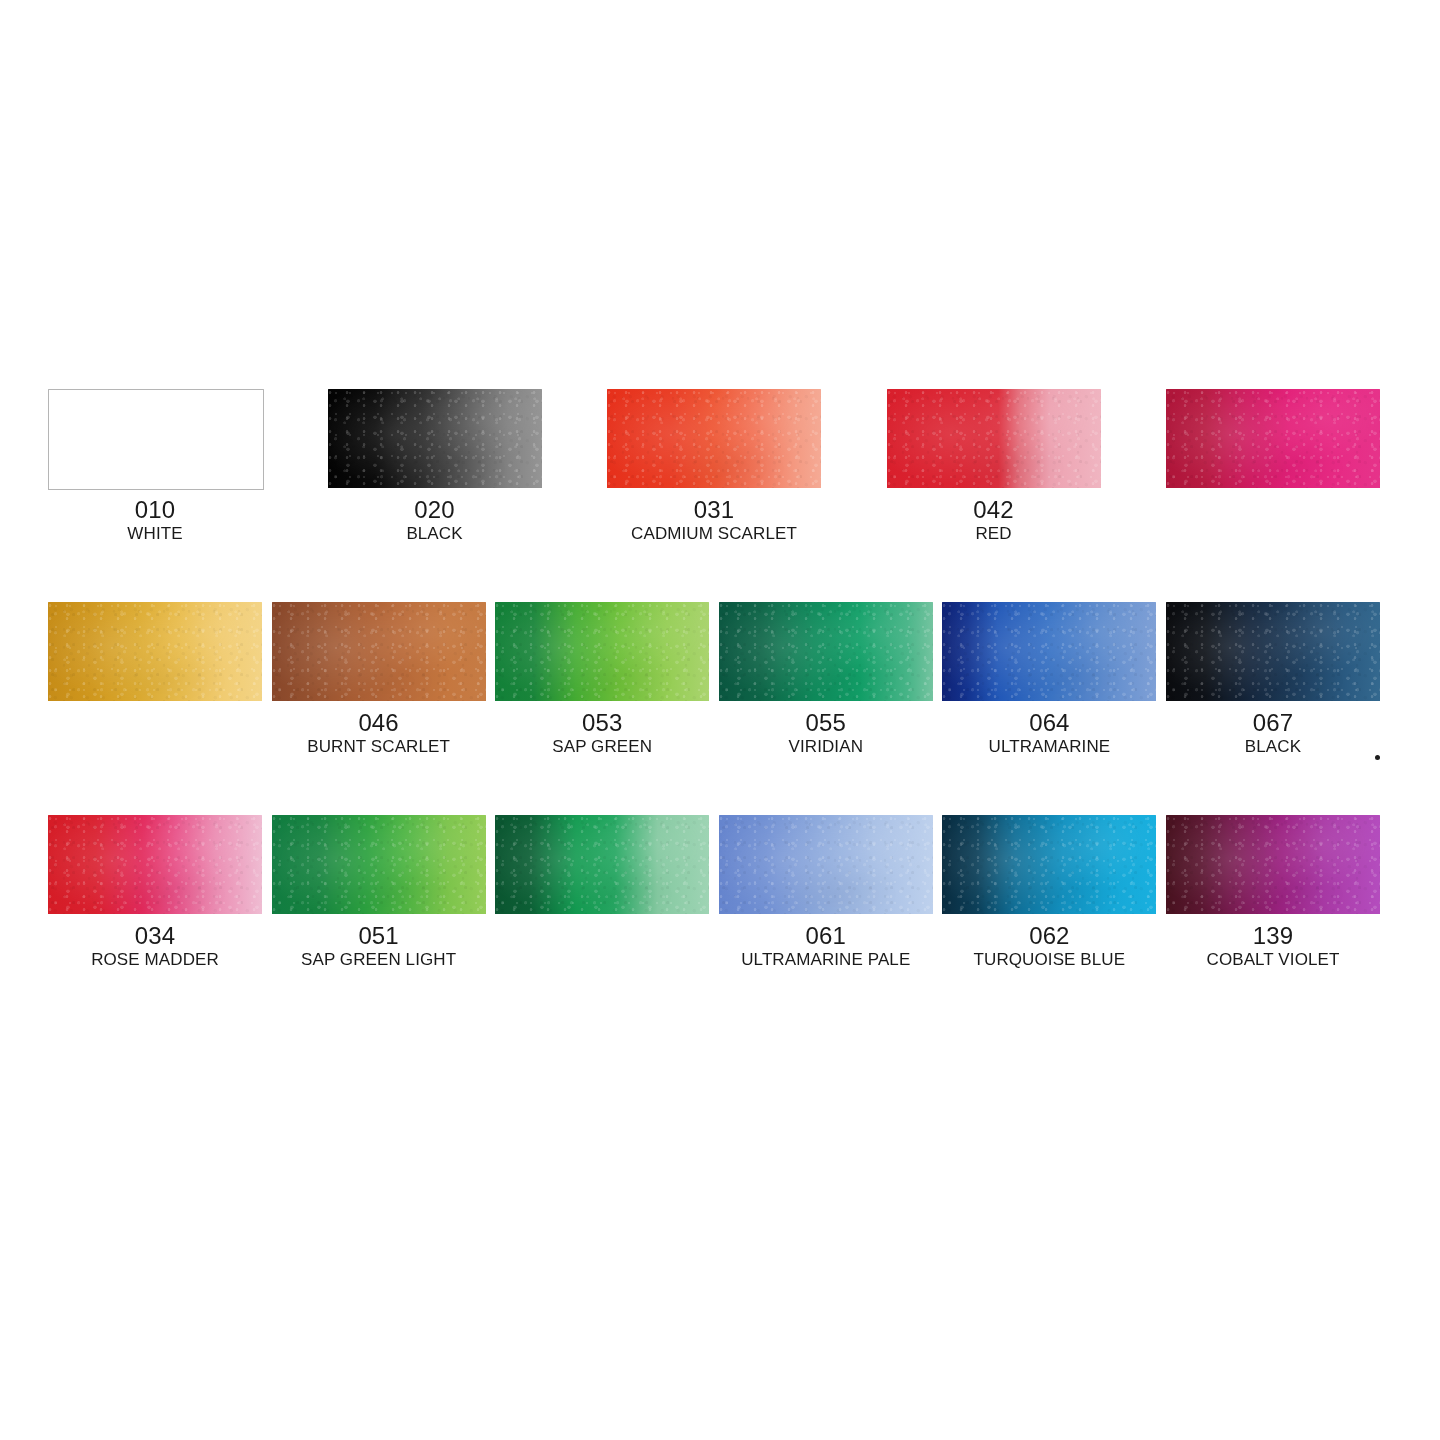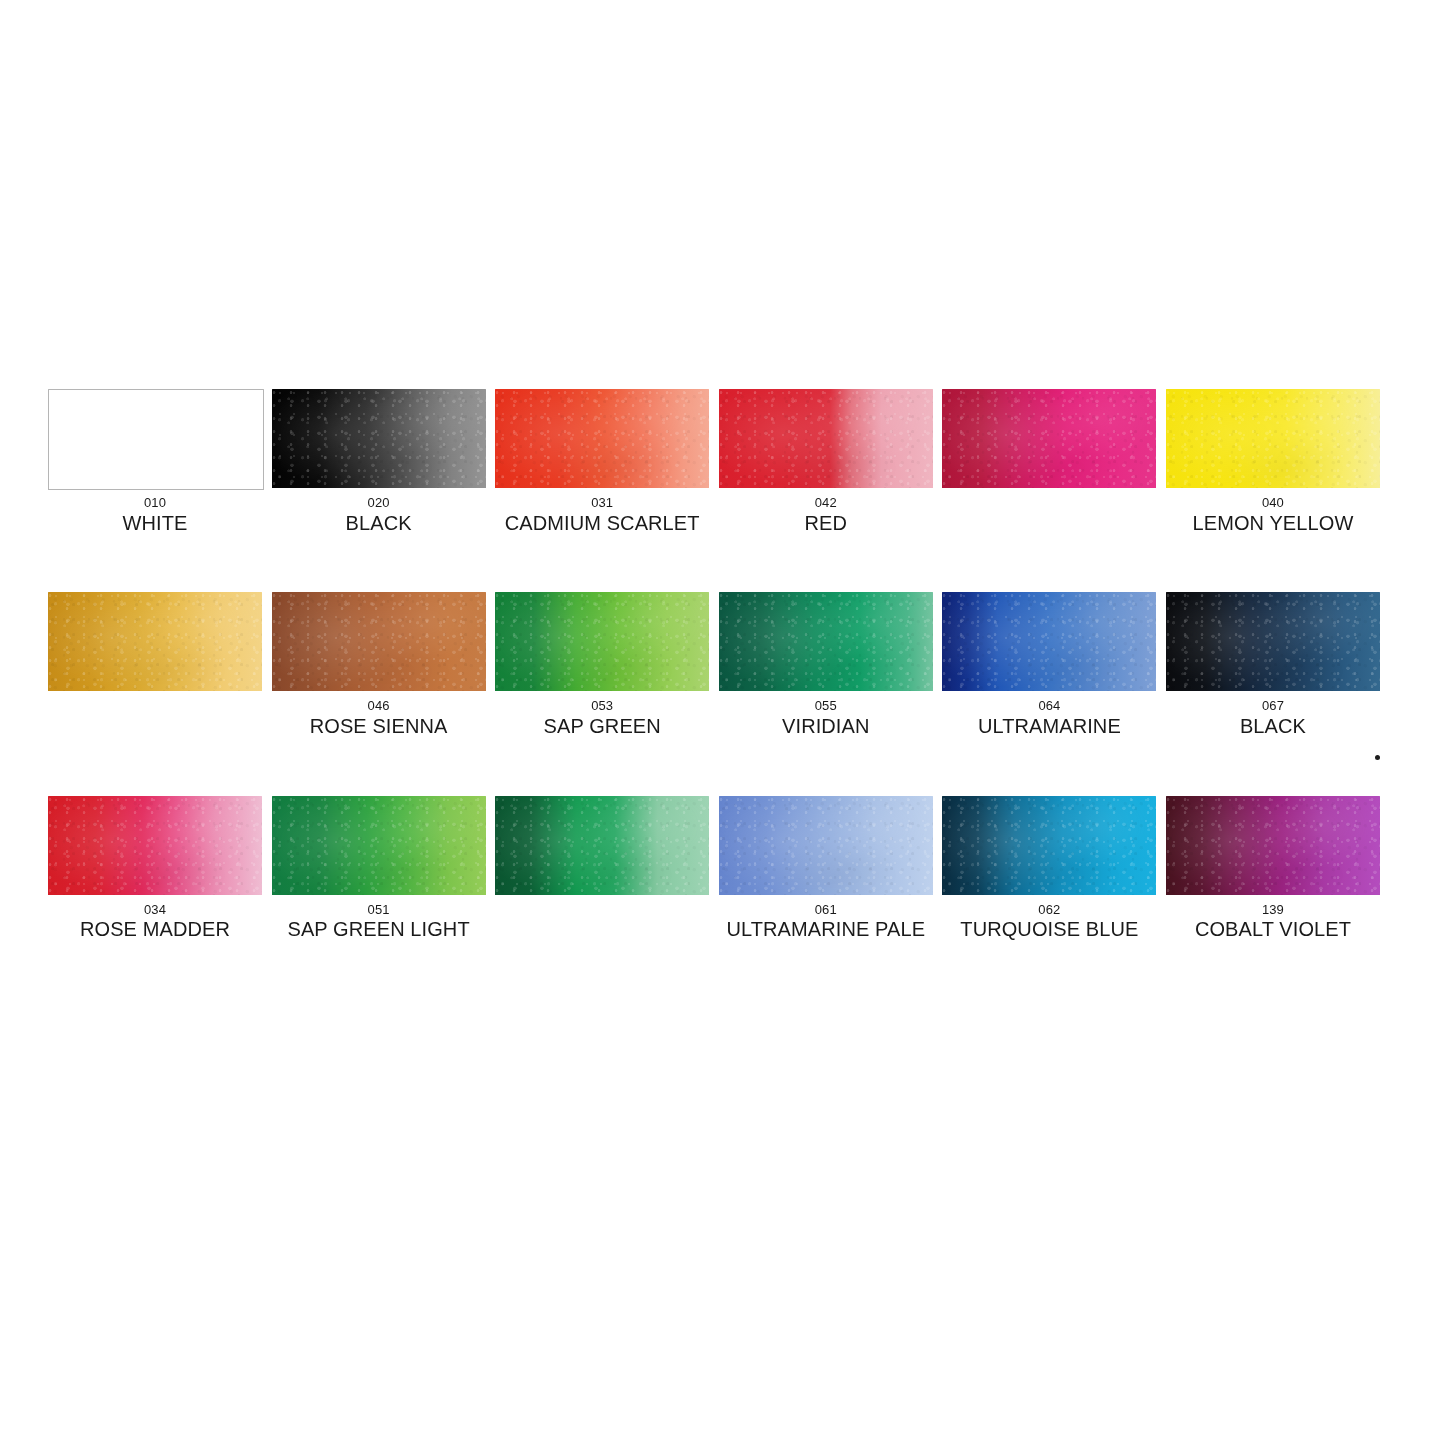--- a/index.html
+++ b/index.html
@@ -99,26 +99,26 @@
   .caption {
     margin-top: 7px;
     text-align: center;
     color: #1a1a1a;
     line-height: 1.22;
     letter-spacing: 0.1px;
     white-space: nowrap;
   }
   .caption .code {
     display: block;
-    font-size: 13px;
+    font-size: 24px;
     font-weight: 400;
   }
   .caption .cname {
     display: block;
-    font-size: 20px;
+    font-size: 17px;
     font-weight: 400;
   }
 
   
   .speck {
     position: absolute;
     left: 1375px;
     top: 755px;
     width: 5px;
     height: 5px;
@@ -177,50 +177,39 @@
           <span class="cname">RED</span>
         </div>
       </div>
       <div class="swatch-cell">
         <div class="chip-wrap">
           <div class="chip" style="background:linear-gradient(90deg, #ae1539 0%, #b71a41 18%, #cf1c60 38%, #e32079 58%, #e72a84 78%, #e6338a 100%);"></div>
           <div class="chip-grain"></div>
           <div class="chip-bloom"></div>
         </div>
       </div>
-      <div class="swatch-cell">
-        <div class="chip-wrap">
-          <div class="chip" style="background:linear-gradient(90deg, #f6e30d 0%, #f7e511 32%, #f8e829 56%, #f8ec5c 78%, #f7ef96 100%);"></div>
-          <div class="chip-grain"></div>
-          <div class="chip-bloom"></div>
-        </div>
-        <div class="caption">
-          <span class="code">040</span>
-          <span class="cname">LEMON YELLOW</span>
-        </div>
-      </div>
     </div>
 
     <div class="swatch-row">
       <div class="swatch-cell">
         <div class="chip-wrap">
           <div class="chip" style="background:linear-gradient(90deg, #c68c17 0%, #cf971d 20%, #dcab31 42%, #e9bd4e 62%, #f1cc72 82%, #f3d486 100%);"></div>
           <div class="chip-grain"></div>
           <div class="chip-bloom"></div>
         </div>
       </div>
       <div class="swatch-cell">
         <div class="chip-wrap">
           <div class="chip" style="background:linear-gradient(90deg, #88472a 0%, #95512f 18%, #ab5f35 40%, #bb6c3b 62%, #c5773f 82%, #c67c45 100%);"></div>
           <div class="chip-grain"></div>
           <div class="chip-bloom"></div>
         </div>
         <div class="caption">
           <span class="code">046</span>
-          <span class="cname">ROSE SIENNA</span>
+          <span class="cname">BURNT SCARLET</span>
         </div>
       </div>
       <div class="swatch-cell">
         <div class="chip-wrap">
           <div class="chip" style="background:linear-gradient(90deg, #128038 0%, #19853a 18%, #46ad33 38%, #6ec039 58%, #94cd53 80%, #aad46f 100%);"></div>
           <div class="chip-grain"></div>
           <div class="chip-bloom"></div>
         </div>
         <div class="caption">
           <span class="code">053</span>

